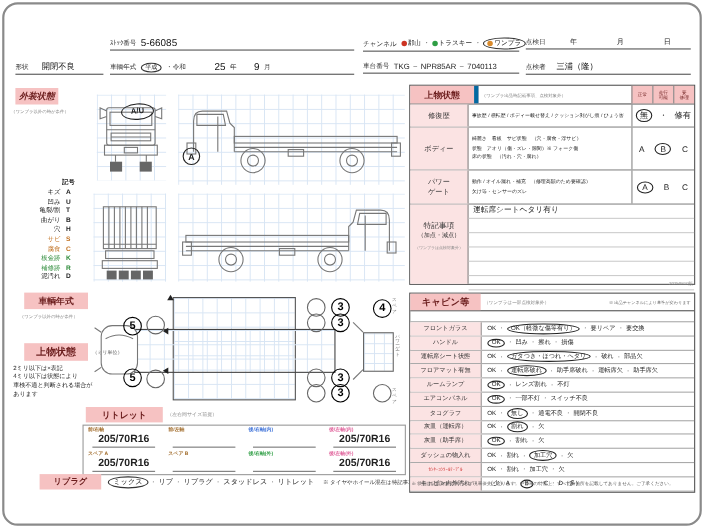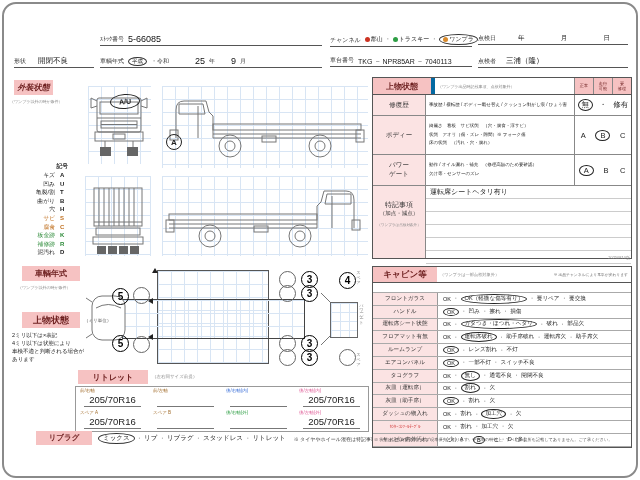--- a/index.html
+++ b/index.html
@@ -29,21 +29,21 @@
   .ll{font-size:5.8px;text-align:right;}
   .lc{font-size:6px;width:8px;font-weight:bold;}
   .legend-head{font-size:5.8px;font-weight:bold;text-align:right;line-height:9px;}
   
   .wheel{position:absolute;width:15px;height:15px;border:1px solid #666;border-radius:50%;
          display:flex;align-items:center;justify-content:center;font-size:10px;}
   .wheel.filled{border:1.6px solid #000;font-weight:bold;color:#000;}
   .vtext{position:absolute;writing-mode:vertical-rl;font-size:4.2px;color:#777;letter-spacing:0.5px;}
   
   .ts-box{position:absolute;border:1px solid #999;display:grid;grid-template-columns:repeat(4,1fr);}
-  .tscell{position:relative;height:22px;}
+  .tscell{position:relative;height:22px;font-weight:bold;}
   .tslabel{position:absolute;left:4px;top:1px;font-size:4.5px;white-space:nowrap;}
   .tsval{position:absolute;left:8px;right:8px;bottom:2px;border-bottom:1px solid #777;
          text-align:center;font-size:9.5px;height:12px;}
   .tt{font-size:6.5px;white-space:nowrap;}
   .tt.circled{border:1px solid #333;border-radius:50%;padding:0 4px;}
   
   .rtable{position:absolute;border:1px solid #555;background:#fff;}
   .thead{display:flex;border-bottom:1px solid #555;}
   .urow{display:flex;border-bottom:1px solid #888;}
   .ulabel{width:52px;background:#fbe3e3;font-size:6.5px;display:flex;align-items:center;justify-content:center;

